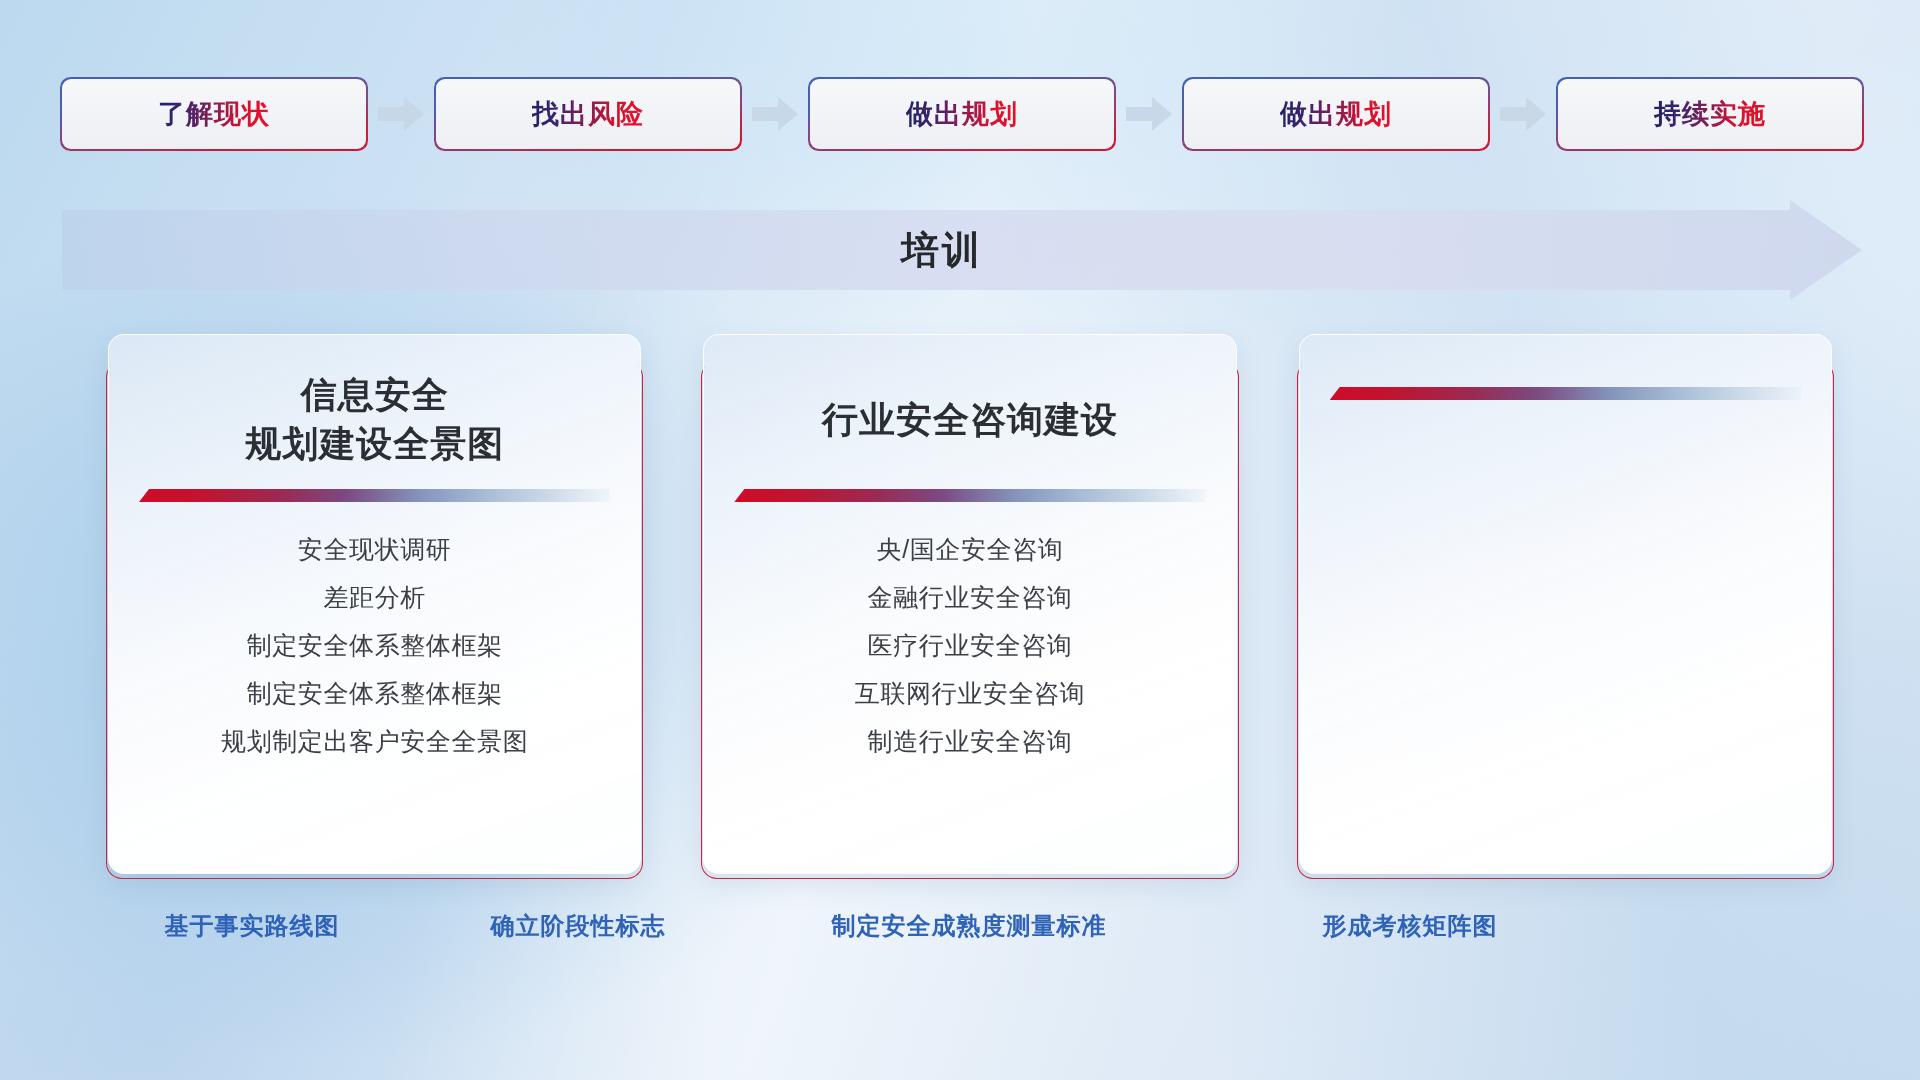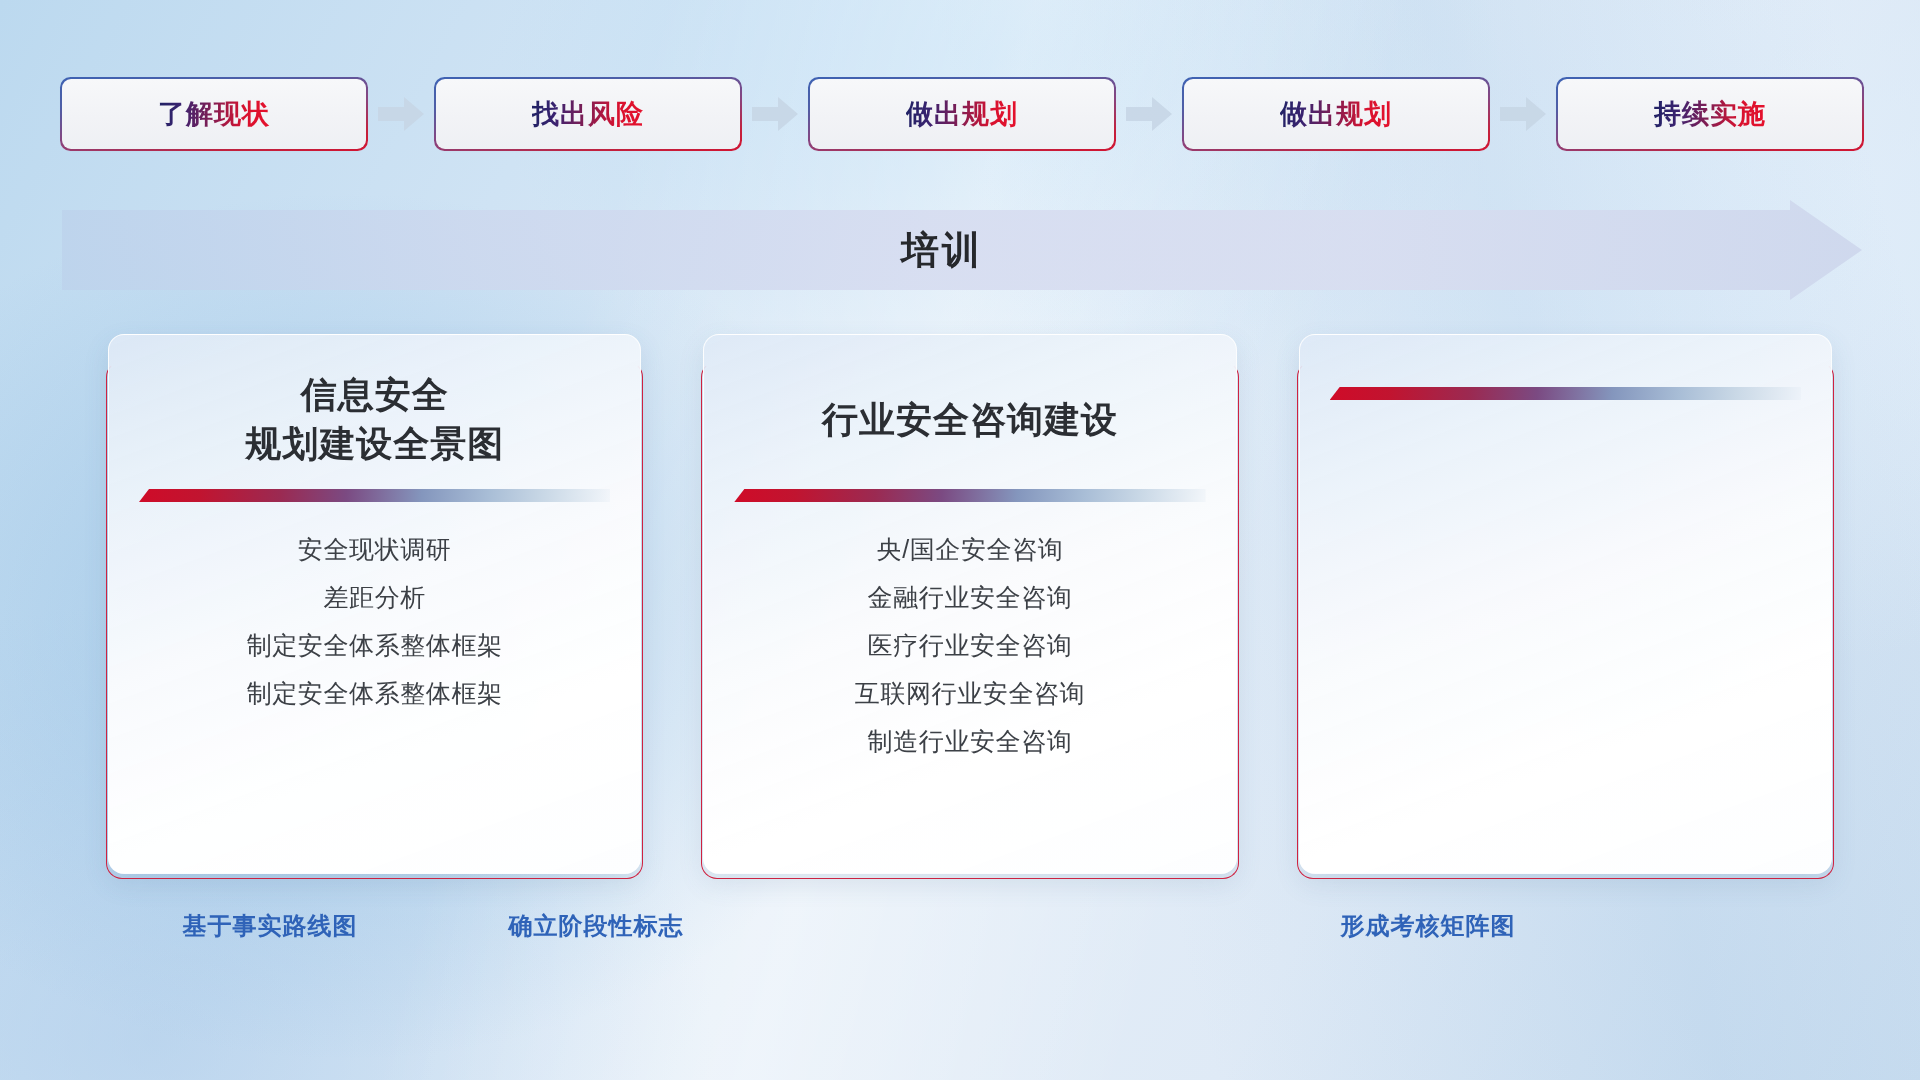--- a/index.html
+++ b/index.html
@@ -214,21 +214,20 @@
   }
   .footnote {
     position: absolute;
     top: 0;
     font-size: 24px;
     font-weight: 700;
     color: #2f63b8;
     letter-spacing: 1px;
     white-space: nowrap;
     transform: translateX(-50%);
-    margin-left: 18px;
   }
 </style>
 </head>
 <body>
 
 <div id="stage">
 
   <div class="steps">
     <div class="step-box">
       <span class="step-label">了解现状</span>
@@ -276,20 +275,21 @@
 
     <div class="card">
       <div class="card-title two-line">信息安全
 规划建设全景图</div>
       <div class="card-divider"></div>
       <ul class="card-list">
         <li>安全现状调研</li>
         <li>差距分析</li>
         <li>制定安全体系整体框架</li>
         <li>制定安全体系整体框架</li>
+        <li>规划制定出客户安全全景图</li>
       </ul>
     </div>
 
     <div class="card">
       <div class="card-title">行业安全咨询建设</div>
       <div class="card-divider"></div>
       <ul class="card-list">
         <li>央/国企安全咨询</li>
         <li>金融行业安全咨询</li>
         <li>医疗行业安全咨询</li>
@@ -300,16 +300,17 @@
 
     <div class="card">
       <div class="card-divider"></div>
     </div>
 
   </div>
 
   <div class="footnotes">
     <div class="footnote" style="left:252px">基于事实路线图</div>
     <div class="footnote" style="left:578px">确立阶段性标志</div>
+    <div class="footnote" style="left:969px">制定安全成熟度测量标准</div>
     <div class="footnote" style="left:1410px">形成考核矩阵图</div>
   </div>
 
 </div>
 
 </body></html>

